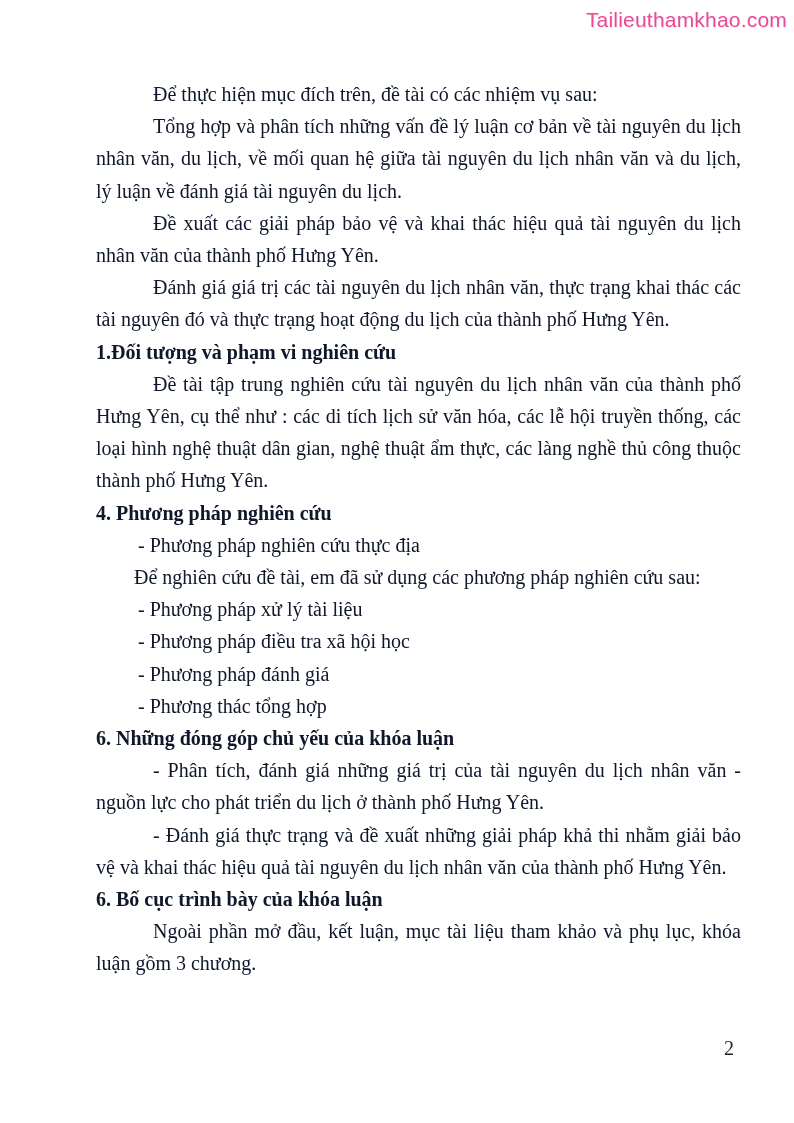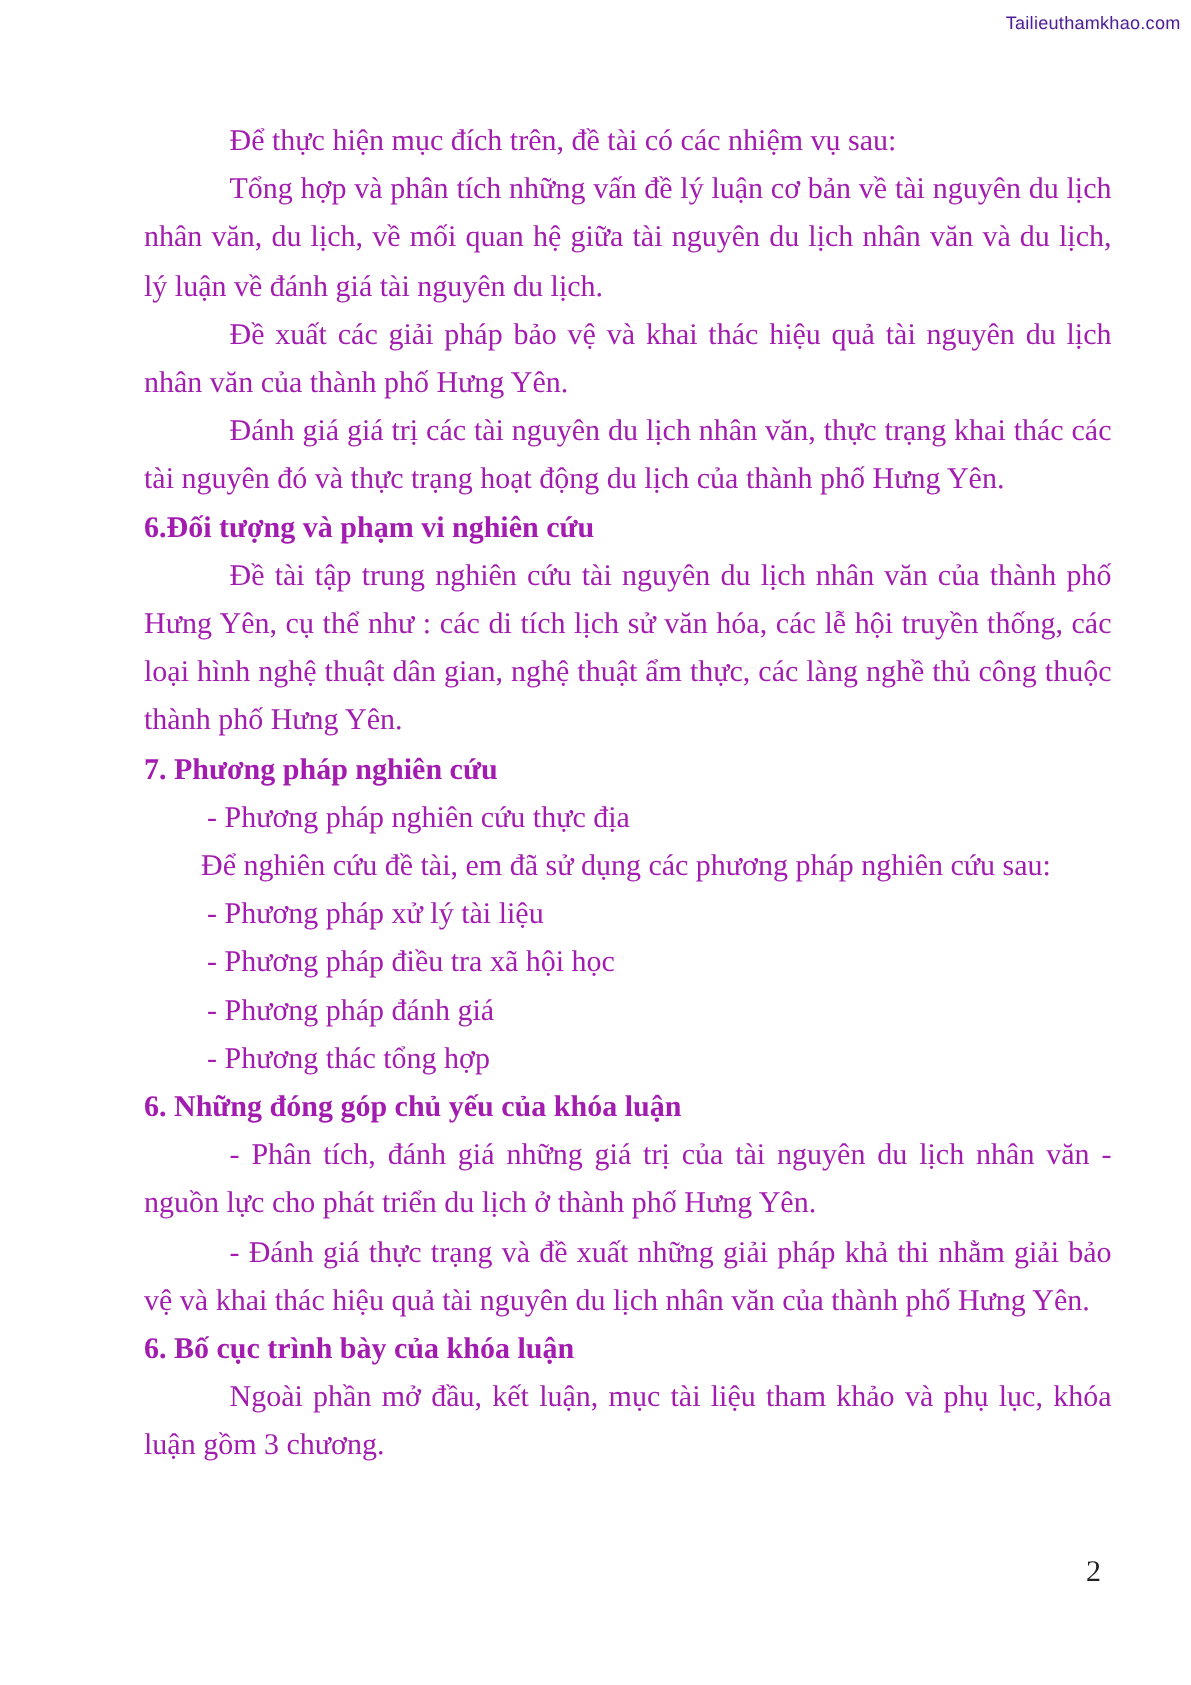--- a/index.html
+++ b/index.html
@@ -12,33 +12,33 @@
     height: 1123px;
     position: relative;
     overflow: hidden;
     font-family: "Liberation Serif", serif;
   }
   .watermark {
     position: absolute;
     top: 8px;
     right: 7px;
     font-family: "Liberation Sans", sans-serif;
-    font-size: 12px;
-    color: #4c1d95;
+    font-size: 21px;
+    color: #ec4899;
     letter-spacing: 0.2px;
     text-shadow: 1px 1px 0 #eeeeee;
   }
   .page-body {
     position: absolute;
     top: 78px;
     left: 96px;
     width: 645px;
     font-size: 20px;
     line-height: 32.2px;
-    color: #a21caf;
+    color: #0f172a;
   }
   .block { margin: 0; }
   .para {
     text-align: justify;
     text-indent: 57px;
   }
   .para-sm {
     text-indent: 38px;
   }
   .heading {
@@ -60,23 +60,23 @@
 </head>
 <body>
 
 <div class="watermark">Tailieuthamkhao.com</div>
 
 <div class="page-body">
   <p class="block para">Để thực hiện mục đích trên, đề tài có các nhiệm vụ sau:</p>
   <p class="block para">Tổng hợp và phân tích những vấn đề lý luận cơ bản về tài nguyên du lịch nhân văn, du lịch, về mối quan hệ giữa tài nguyên du lịch nhân văn và du lịch, lý luận về đánh giá tài nguyên du lịch.</p>
   <p class="block para">Đề xuất các giải pháp bảo vệ và khai thác hiệu quả tài nguyên du lịch nhân văn của thành phố Hưng Yên.</p>
   <p class="block para">Đánh giá giá trị các tài nguyên du lịch nhân văn, thực trạng khai thác các tài nguyên đó và thực trạng hoạt động du lịch của thành phố Hưng Yên.</p>
-  <p class="block heading">6.Đối tượng và phạm vi nghiên cứu</p>
+  <p class="block heading">1.Đối tượng và phạm vi nghiên cứu</p>
   <p class="block para">Đề tài tập trung nghiên cứu tài nguyên du lịch nhân văn của thành phố Hưng Yên, cụ thể như : các di tích lịch sử văn hóa, các lễ hội truyền thống, các loại hình nghệ thuật dân gian, nghệ thuật ẩm thực, các làng nghề thủ công thuộc thành phố Hưng Yên.</p>
-  <p class="block heading">7. Phương pháp nghiên cứu</p>
+  <p class="block heading">4. Phương pháp nghiên cứu</p>
   <p class="block list-item">- Phương pháp nghiên cứu thực địa</p>
   <p class="block para-sm">Để nghiên cứu đề tài, em đã sử dụng các phương pháp nghiên cứu sau:</p>
   <p class="block list-item">- Phương pháp xử lý tài liệu</p>
   <p class="block list-item">- Phương pháp điều tra xã hội học</p>
   <p class="block list-item">- Phương pháp đánh giá</p>
   <p class="block list-item">- Phương thác tổng hợp</p>
   <p class="block heading">6. Những đóng góp chủ yếu của khóa luận</p>
   <p class="block para">- Phân tích, đánh giá những giá trị của tài nguyên du lịch nhân văn - nguồn lực cho phát triển du lịch ở thành phố Hưng Yên.</p>
   <p class="block para">- Đánh giá thực trạng và đề xuất những giải pháp khả thi nhằm giải bảo vệ và khai thác hiệu quả tài nguyên du lịch nhân văn của thành phố Hưng Yên.</p>
   <p class="block heading">6. Bố cục trình bày của khóa luận</p>

